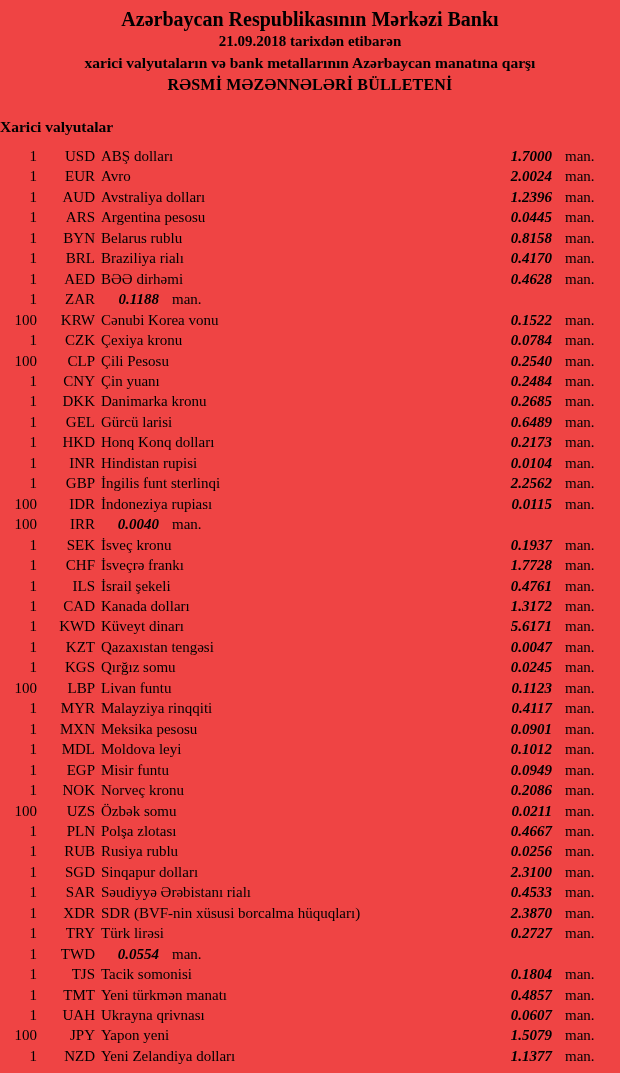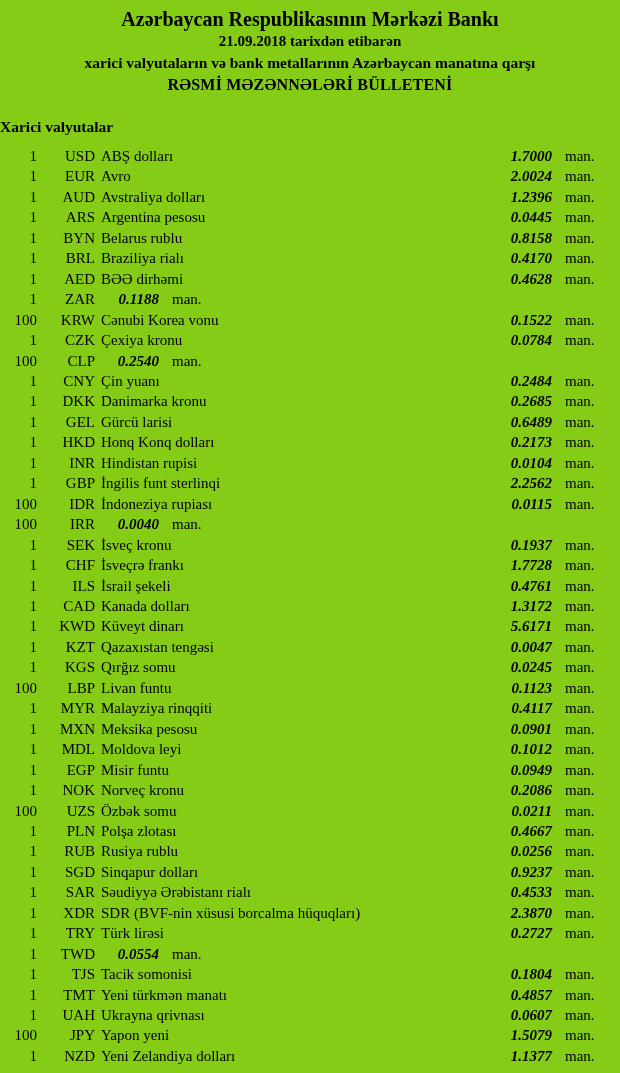--- a/index.html
+++ b/index.html
@@ -5,21 +5,21 @@
   * { margin: 0; padding: 0; box-sizing: border-box; }
   html, body { background: #ffffff; }
   body {
     font-family: "Liberation Serif", "DejaVu Serif", serif;
     color: #000000;
   }
   .page {
     position: relative;
     width: 620px;
     height: 1073px;
-    background: #84cc16;
+    background: #ef4444;
     overflow: hidden;
   }
   .hdr { text-align: center; }
   .title {
     padding-top: 7px;
     font-size: 20px;
     line-height: 24px;
     font-weight: bold;
   }
   .date-line {
@@ -138,20 +138,21 @@
       <div class="row">
     <span class="qty">1</span>
     <span class="code">CZK</span>
     <span class="name">Çexiya kronu</span>
     <span class="rate">0.0784</span>
     <span class="man">man.</span>
   </div>
       <div class="row">
     <span class="qty">100</span>
     <span class="code">CLP</span>
+    <span class="name">Çili Pesosu</span>
     <span class="rate">0.2540</span>
     <span class="man">man.</span>
   </div>
       <div class="row">
     <span class="qty">1</span>
     <span class="code">CNY</span>
     <span class="name">Çin yuanı</span>
     <span class="rate">0.2484</span>
     <span class="man">man.</span>
   </div>
@@ -312,21 +313,21 @@
     <span class="qty">1</span>
     <span class="code">RUB</span>
     <span class="name">Rusiya rublu</span>
     <span class="rate">0.0256</span>
     <span class="man">man.</span>
   </div>
       <div class="row">
     <span class="qty">1</span>
     <span class="code">SGD</span>
     <span class="name">Sinqapur dolları</span>
-    <span class="rate">0.9237</span>
+    <span class="rate">2.3100</span>
     <span class="man">man.</span>
   </div>
       <div class="row">
     <span class="qty">1</span>
     <span class="code">SAR</span>
     <span class="name">Səudiyyə Ərəbistanı rialı</span>
     <span class="rate">0.4533</span>
     <span class="man">man.</span>
   </div>
       <div class="row">

